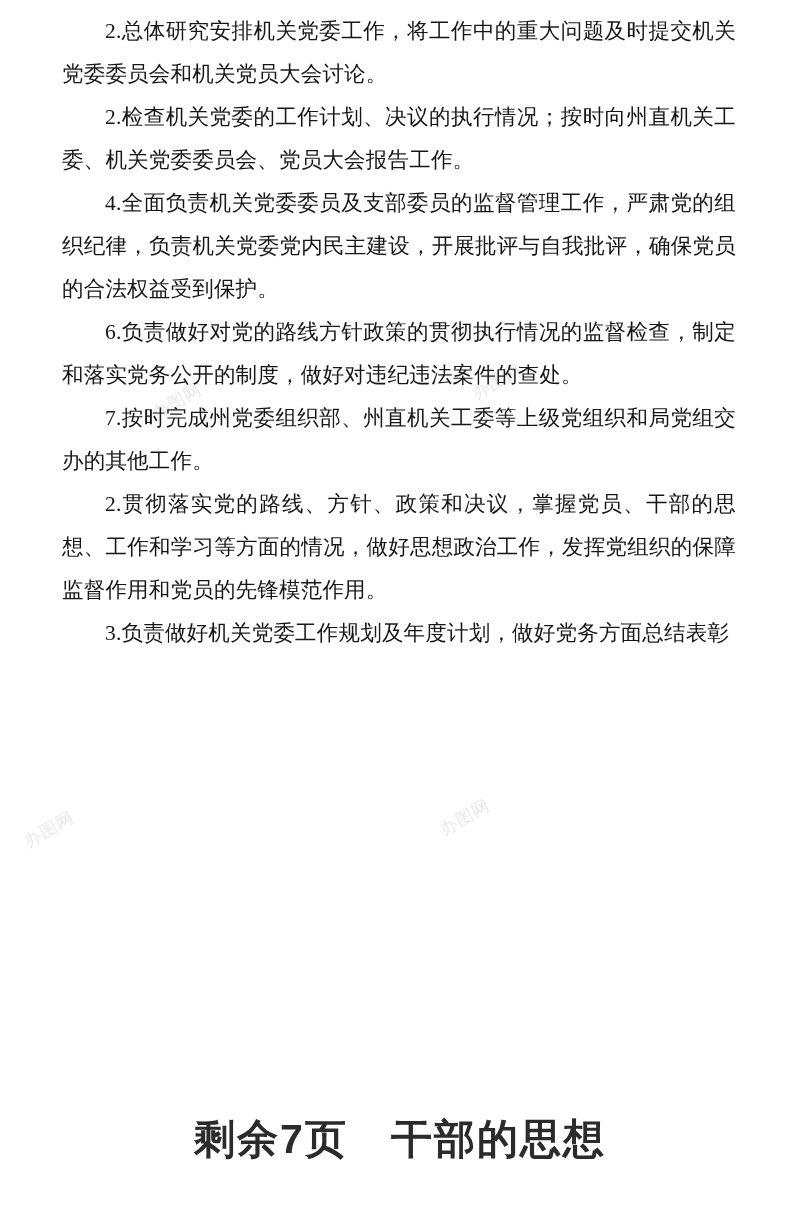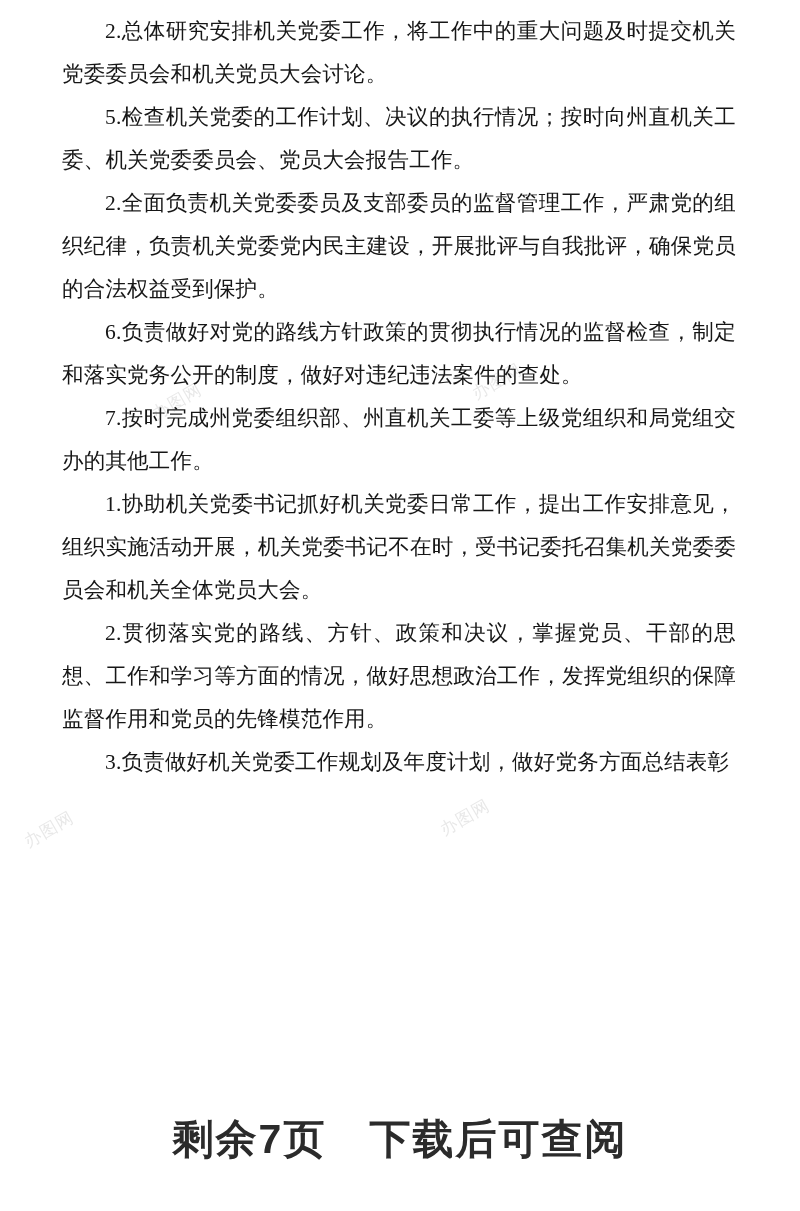--- a/index.html
+++ b/index.html
@@ -81,26 +81,25 @@
 
   <div class="watermark-layer">
     <span class="wm w1">办图网</span>
     <span class="wm w2">办图网</span>
     <span class="wm w3">办图网</span>
     <span class="wm w4">办图网</span>
   </div>
 
   <div class="doc-body">
     <p class="para">2.总体研究安排机关党委工作，将工作中的重大问题及时提交机关党委委员会和机关党员大会讨论。</p>
-    <p class="para">5.检查机关党委的工作计划、决议的执行情况；按时向州直机关工委、机关党委委员会、党员大会报告工作。</p>
-    <p class="para">2.全面负责机关党委委员及支部委员的监督管理工作，严肃党的组织纪律，负责机关党委党内民主建设，开展批评与自我批评，确保党员的合法权益受到保护。</p>
+    <p class="para">2.检查机关党委的工作计划、决议的执行情况；按时向州直机关工委、机关党委委员会、党员大会报告工作。</p>
+    <p class="para">4.全面负责机关党委委员及支部委员的监督管理工作，严肃党的组织纪律，负责机关党委党内民主建设，开展批评与自我批评，确保党员的合法权益受到保护。</p>
     <p class="para">6.负责做好对党的路线方针政策的贯彻执行情况的监督检查，制定和落实党务公开的制度，做好对违纪违法案件的查处。</p>
     <p class="para">7.按时完成州党委组织部、州直机关工委等上级党组织和局党组交办的其他工作。</p>
-    <p class="para">1.协助机关党委书记抓好机关党委日常工作，提出工作安排意见，组织实施活动开展，机关党委书记不在时，受书记委托召集机关党委委员会和机关全体党员大会。</p>
     <p class="para">2.贯彻落实党的路线、方针、政策和决议，掌握党员、干部的思想、工作和学习等方面的情况，做好思想政治工作，发挥党组织的保障监督作用和党员的先锋模范作用。</p>
     <p class="para">3.负责做好机关党委工作规划及年度计划，做好党务方面总结表彰</p>
   </div>
 
   <div class="footer-banner">
-    <span class="txt">剩余7页　下载后可查阅</span>
+    <span class="txt">剩余7页　干部的思想</span>
   </div>
 
 </div>
 
 </body></html>

